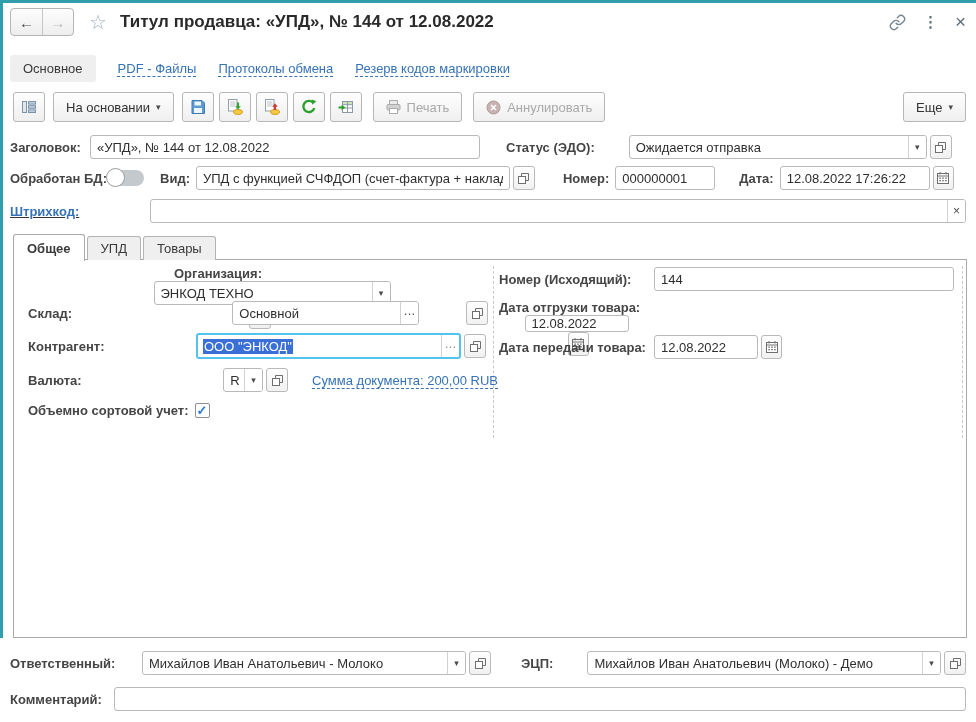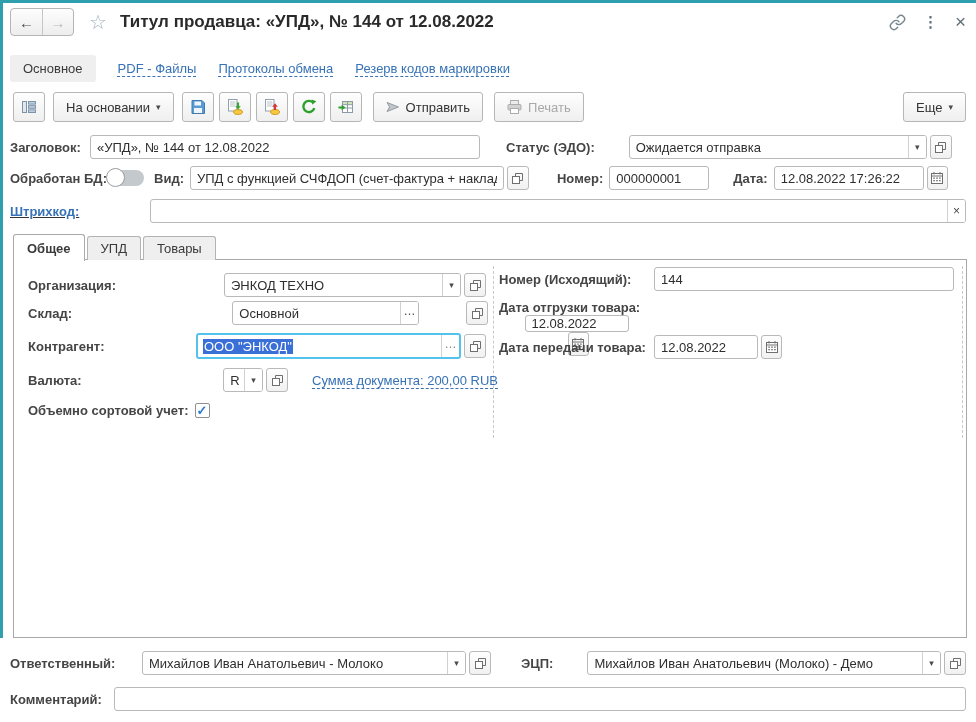--- a/index.html
+++ b/index.html
@@ -177,37 +177,38 @@
         <svg width="16" height="16" viewBox="0 0 16 16">
           <rect x="4.5" y="2.5" width="10" height="11" fill="#fff" stroke="#8d9aa5"></rect>
           <rect x="4.5" y="2.5" width="10" height="3.2" fill="#cfe3b8" stroke="#8d9aa5"></rect>
           <line x1="4.5" y1="9" x2="14.5" y2="9" stroke="#8d9aa5"></line>
           <line x1="9.5" y1="2.5" x2="9.5" y2="13.5" stroke="#8d9aa5"></line>
           <path d="M0.5 8.5h4" stroke="#2ca02c" stroke-width="2"></path>
           <polygon points="3.6,5.8 7.6,8.5 3.6,11.2" fill="#2ca02c"></polygon>
         </svg>
       </span>
     </div>
-    <div class="btn" style="margin-left:6px;">
-      <span>
-        <svg width="14" height="14" viewBox="0 0 14 14">
-            <polygon points="1,2.5 12.5,7 1,11.5 3.6,7" fill="#c0c6cc" stroke="#949ba2"></polygon>
-          </svg>
-      </span>
-      <span>Отправить</span>
-    </div>
     <div class="btn disabled" style="margin-left:6px;">
       <span>
         <svg width="15" height="14" viewBox="0 0 15 14">
           <rect x="3.5" y="0.5" width="8" height="4" fill="#ececec" stroke="#ababab"></rect>
           <rect x="1" y="4.5" width="13" height="5.5" rx="1" fill="#d2d2d2" stroke="#ababab"></rect>
           <rect x="3.5" y="8.5" width="8" height="5" fill="#fff" stroke="#ababab"></rect>
         </svg>
       </span>
       <span>Печать</span>
+    </div>
+    <div class="btn disabled" style="margin-left:6px;">
+      <span>
+        <svg width="15" height="15" viewBox="0 0 15 15">
+          <circle cx="7.5" cy="7.5" r="6.5" fill="#c8b2b2" stroke="#b19a9a"></circle>
+          <path d="M5 5l5 5M10 5l-5 5" stroke="#fff" stroke-width="1.6"></path>
+        </svg>
+      </span>
+      <span>Аннулировать</span>
     </div>
     <div class="btn" style="margin-left:auto;align-items:center;">
       <span>Еще</span>
       <span class="dd-glyph">▾</span>
     </div>
   </div>
 
   <div class="frow" style="left:10px; top:134px; right:10px; height:26px;">
     <span class="lbl" style="width:80px;">Заголовок:</span>
     <input class="input" style="width: 390px;" value="«УПД», № 144 от 12.08.2022">
@@ -224,21 +225,21 @@
           </svg>
       </span>
     </div>
   </div>
 
   <div class="frow" style="left:10px; top:165px; right:10px; height:26px;">
     <span class="lbl" style="width:98px;">Обработан БД:</span>
     <div class="toggle">
         <div class="knob"></div>
       </div>
-    <span class="lbl" style="margin-left:10px;">Вид:</span>
+    <span class="lbl" style="margin-left:16px;">Вид:</span>
     <input class="input" style="margin-left: 6px; width: 314px;" value="УПД с функцией СЧФДОП (счет-фактура + накладная)">
     <div class="sidebtn">
       <span>
         <svg width="11" height="11" viewBox="0 0 11 11">
             <rect x="0.5" y="3.5" width="7" height="7" fill="#fff" stroke="#6f6f6f"></rect>
             <path d="M3.5 3.5V0.5h7v7H7.5" fill="none" stroke="#6f6f6f"></path>
           </svg>
       </span>
     </div>
     <span class="lbl" style="margin-left:28px;">Номер:</span>
@@ -276,21 +277,21 @@
   <div class="tabstrip">
     <div class="tab active">Общее</div>
     <div class="tab">УПД</div>
     <div class="tab">Товары</div>
   </div>
 
   <div class="panel">
     <div class="vdash" style="left:479px; top:6px; height:172px;"></div>
     <div class="vdash" style="left:948px; top:6px; height:172px;"></div>
 
-    <div class="prow" style="left:14px; top:12px; height:26px; width:460px;">
+    <div class="prow" style="left:14px; top:6px; height:26px; width:460px;flex-direction:column;">
       <span class="lbl" style="width:168px;">Организация:</span>
       <div class="combo" style="width:265px;">
         <input class="input" value="ЭНКОД ТЕХНО" style="">
         <div class="seg dd">▾</div>
       </div>
       <div class="sidebtn">
         <span>
           <svg width="11" height="11" viewBox="0 0 11 11">
               <rect x="0.5" y="3.5" width="7" height="7" fill="#fff" stroke="#6f6f6f"></rect>
               <path d="M3.5 3.5V0.5h7v7H7.5" fill="none" stroke="#6f6f6f"></path>

